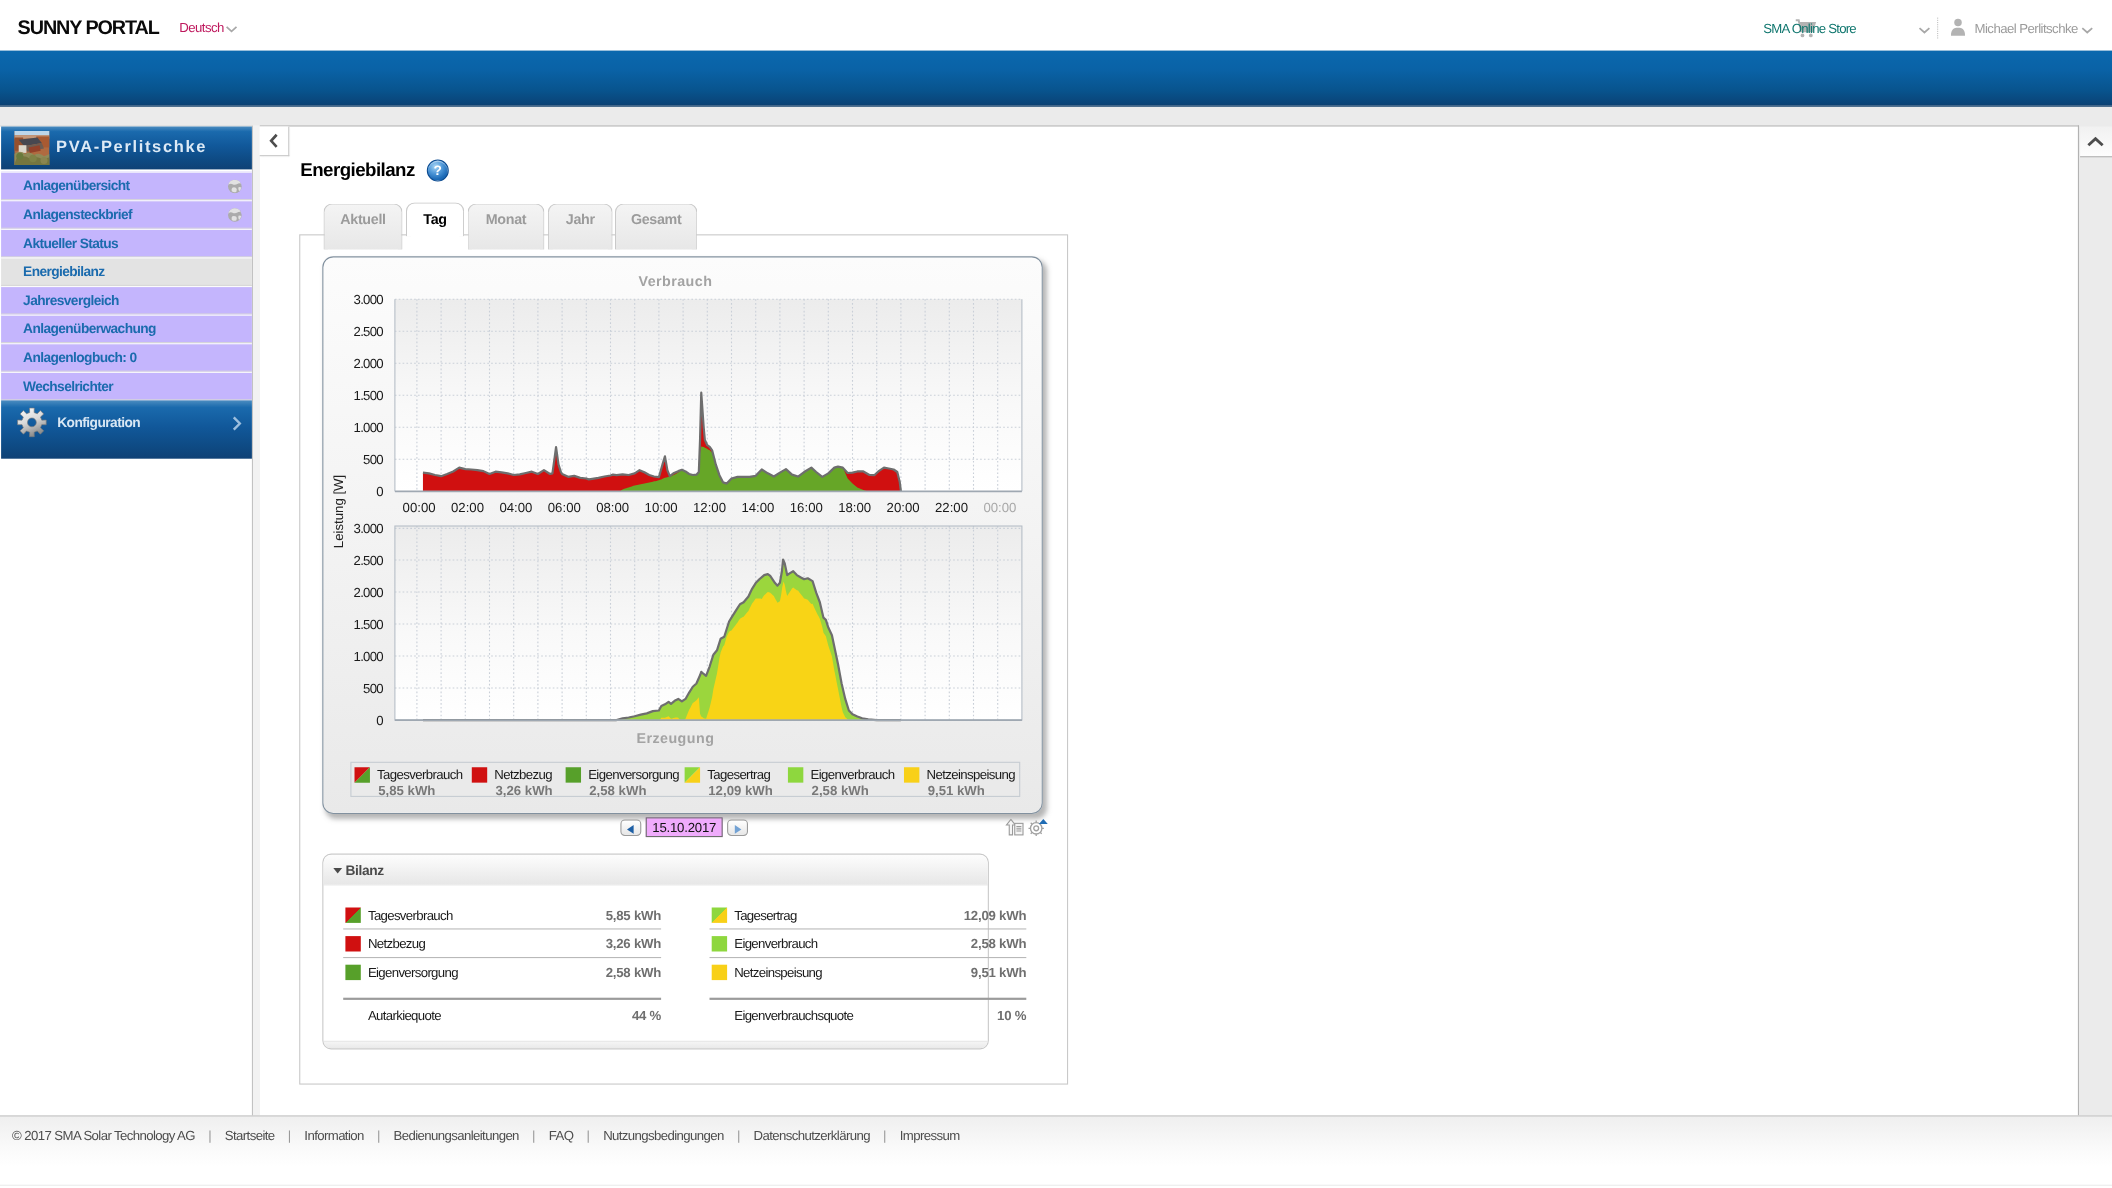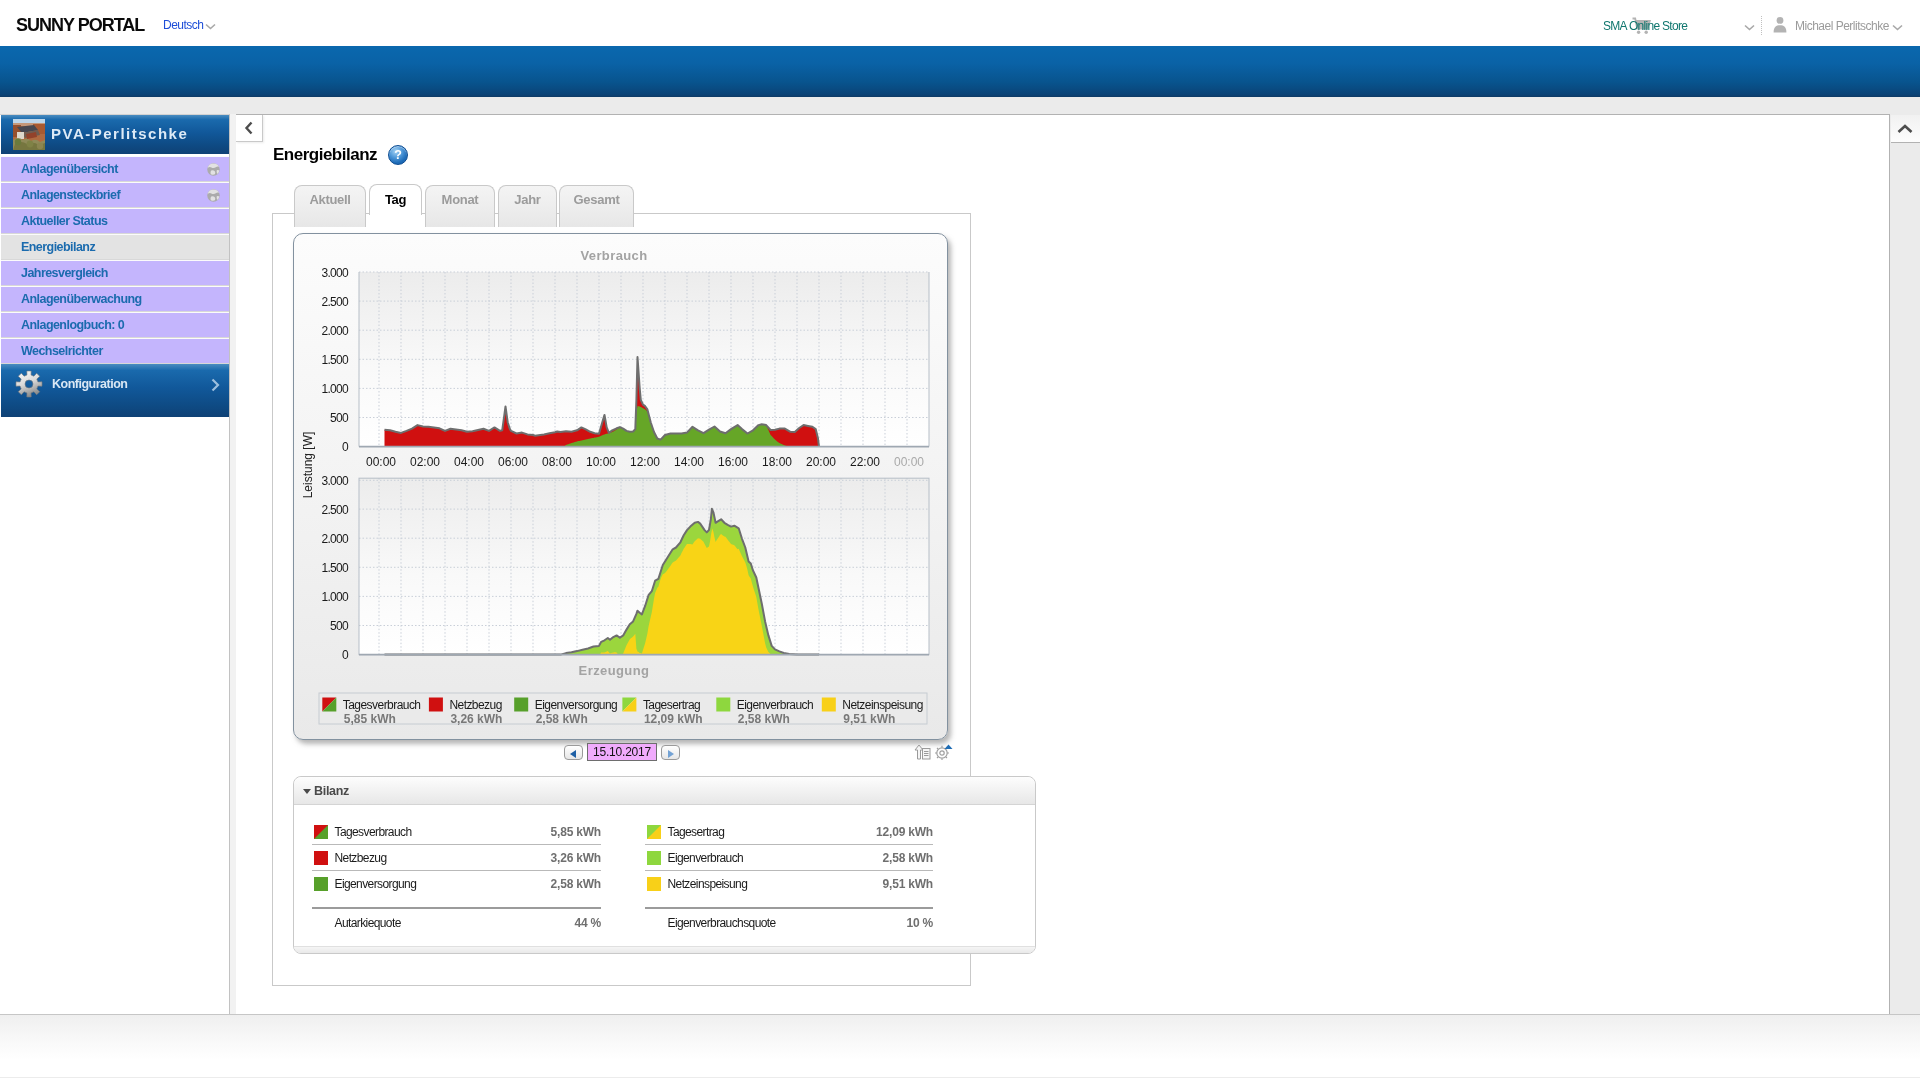--- a/index.html
+++ b/index.html
@@ -1,21 +1,21 @@
 <!DOCTYPE html>
 <html><head><meta charset="utf-8"><title>Sunny Portal</title><style>
 *{margin:0;padding:0;box-sizing:border-box;}
 html,body{width:1920px;height:1080px;overflow:hidden;}
 body{font-family:"Liberation Sans",sans-serif;background:#ebebeb;position:relative;}
 .abs{position:absolute;}
 svg{display:block;}
 
 #topbar{left:0;top:0;width:1920px;height:46px;background:#fff;}
 #logo{left:16px;top:15px;font-size:18px;font-weight:bold;color:#0a0a0a;letter-spacing:-1px;}
-#lang{left:163px;top:18px;font-size:12px;color:#1d4ed8;letter-spacing:-0.5px;white-space:nowrap;}
+#lang{left:163px;top:18px;font-size:12px;color:#be185d;letter-spacing:-0.5px;white-space:nowrap;}
 #bluebar{left:0;top:46px;width:1920px;height:51px;
   background:linear-gradient(180deg,#0a68ae 0%,#0a62a6 35%,#08548e 72%,#0a4478 96%,#0d3f6e 100%);
   border-bottom:1px solid #0d3c69;}
 #store{left:1603px;top:19px;font-size:12px;color:#0f766e;letter-spacing:-0.7px;white-space:nowrap;}
 #user{left:1795px;top:19px;font-size:12px;color:#9b9b9b;letter-spacing:-0.5px;white-space:nowrap;}
 .vsep{left:1761px;top:16px;height:19px;width:0;border-left:1px dotted #c0c0c0;}
 
 #sidebar{left:0;top:114px;width:230px;height:900px;background:#fff;border-top:1px solid #d2d2d2;border-right:1px solid #c2c2c2;}
 #sbhead{left:1px;top:115px;width:228px;height:39px;
   background:linear-gradient(180deg,#4a8cc0 0%,#1a6aad 12%,#11589a 45%,#0e4a83 78%,#0f4175 100%);}
@@ -48,21 +48,21 @@
 #chartpanel{left:293px;top:233px;width:655px;height:507px;border:1px solid #82919f;border-radius:10px;
   background:linear-gradient(180deg,#fcfcfc 0%,#f2f2f2 55%,#e9e9e9 100%);
   box-shadow:3px 4px 5px rgba(110,110,110,0.5);z-index:2;}
 
 .navbtn{top:745px;width:19px;height:15px;border:1px solid #9a9a9a;border-radius:4px;background:linear-gradient(180deg,#ffffff,#e6e6e6);z-index:3;}
 #datebox{left:587px;top:743px;width:70px;height:18px;border:1px solid #6e6e6e;background:#f0abfc;z-index:3;
   font-size:12px;color:#111;text-align:center;line-height:17px;letter-spacing:-0.2px;}
 .tri-l{position:absolute;left:5px;top:3.5px;width:0;height:0;border-top:4px solid transparent;border-bottom:4px solid transparent;border-right:6.5px solid #1d5fa5;}
 .tri-r{position:absolute;left:6px;top:3.5px;width:0;height:0;border-top:4px solid transparent;border-bottom:4px solid transparent;border-left:6.5px solid #73a2d4;}
 
-#bilanz{left:293px;top:776px;width:743px;height:178px;border:1px solid #c9c9c9;border-radius:8px;background:#fff;z-index:2;}
+#bilanz{left:293px;top:776px;width:606px;height:178px;border:1px solid #c9c9c9;border-radius:8px;background:#fff;z-index:2;}
 #bilhead{position:absolute;left:0;top:0;width:100%;height:28px;background:linear-gradient(180deg,#fdfdfd,#e7e7e7);border-bottom:1px solid #d4d4d4;border-radius:8px 8px 0 0;}
 #bilhead .t{position:absolute;left:20px;top:0;line-height:28px;font-size:12.5px;font-weight:bold;color:#4a4a4a;letter-spacing:-0.3px;}
 #bilhead .tri{position:absolute;left:9px;top:12px;width:0;height:0;border-left:4px solid transparent;border-right:4px solid transparent;border-top:5px solid #4a4a4a;}
 #bilfoot{position:absolute;left:0;bottom:0;width:100%;height:7px;background:linear-gradient(180deg,#f5f5f5,#e9e9e9);border-top:1px solid #e0e0e0;border-radius:0 0 8px 8px;}
 .blab{position:absolute;font-size:12px;color:#1a1a1a;letter-spacing:-0.6px;white-space:nowrap;}
 .bval{position:absolute;font-size:12px;font-weight:bold;color:#6f6f6f;text-align:right;letter-spacing:-0.2px;}
 .bsep{position:absolute;height:1px;background:#b9b9b9;}
 .bsep2{position:absolute;height:2px;background:#9b9b9b;}
 
 #footer{left:0;top:1014px;width:1920px;height:66px;border-top:1px solid #c6c6c6;
@@ -418,12 +418,13 @@
 <div class="abs" style="left:646.5px;top:876.5px;width:14px;height:14px;background:#f8d018;z-index:3;"></div>
 <div class="blab abs" style="left:667.5px;top:876.5px;z-index:3;">Netzeinspeisung</div>
 <div class="bval abs" style="left:813px;top:876.5px;width:120px;z-index:3;">9,51 kWh</div>
 <div class="bsep abs" style="left:644.5px;top:844.2px;width:288.5px;z-index:3;"></div>
 <div class="bsep abs" style="left:644.5px;top:869.6px;width:288.5px;z-index:3;"></div>
 <div class="bsep2 abs" style="left:644.5px;top:906.5px;width:288.5px;z-index:3;"></div>
 <div class="blab abs" style="left:667.5px;top:915.5px;z-index:3;">Eigenverbrauchsquote</div>
 <div class="bval abs" style="left:813px;top:915.5px;width:120px;z-index:3;">10 %</div>
 <div id="footer" class="abs">
     <div class="line"></div>
+    <div id="ftext">© 2017 SMA Solar Technology AG<span class="p">|</span>Startseite<span class="p">|</span>Information<span class="p">|</span>Bedienungsanleitungen<span class="p">|</span>FAQ<span class="p">|</span>Nutzungsbedingungen<span class="p">|</span>Datenschutzerklärung<span class="p">|</span>Impressum</div>
   </div>
 </body></html>

